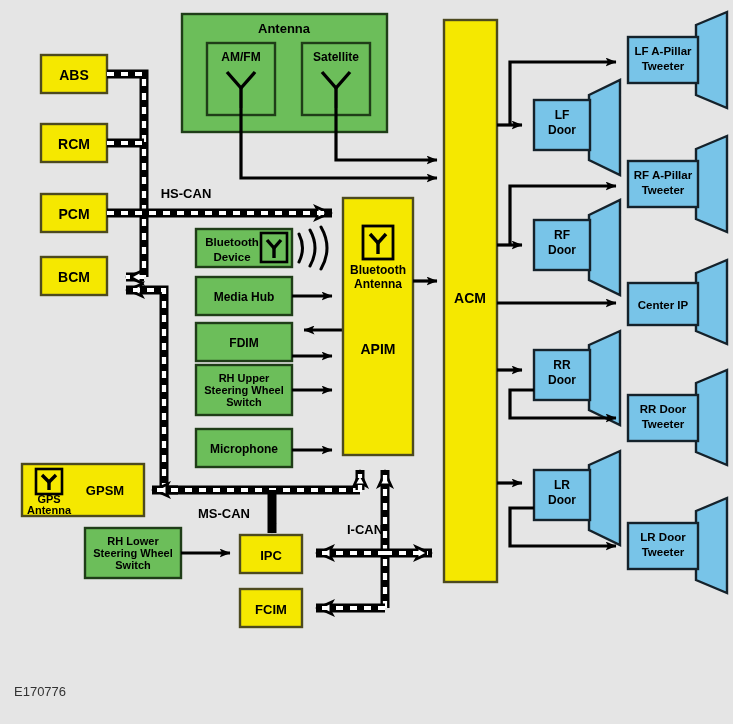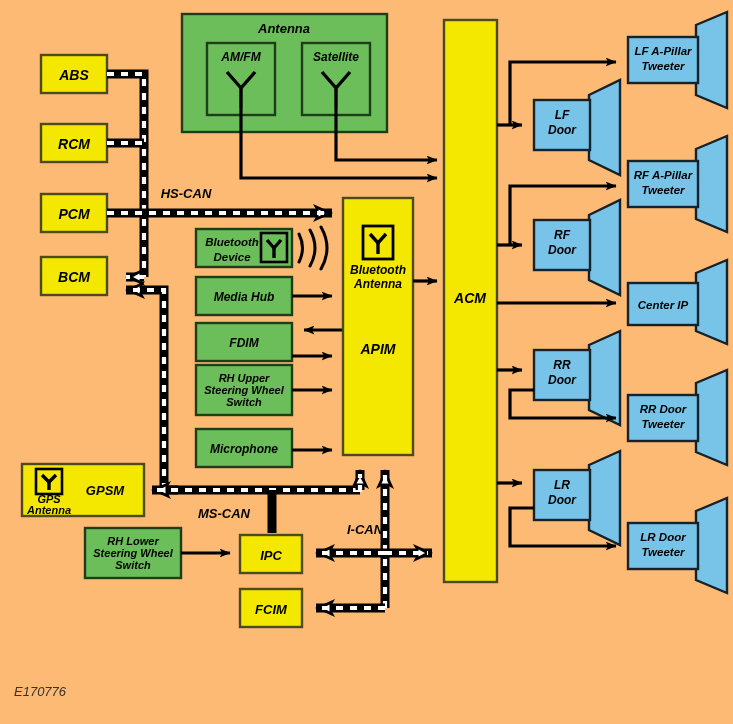--- a/index.html
+++ b/index.html
@@ -1,17 +1,17 @@
 <!DOCTYPE html>
 <html><head>
 <meta charset="utf-8">
 <style>
   html,body{margin:0;padding:0;background:#fff;}
   body{font-family:"Liberation Sans",sans-serif;}
-  #stage{position:relative;width:733px;height:724px;background:#fdba74;overflow:hidden;font-style:italic;}
+  #stage{position:relative;width:733px;height:724px;background:#e5e5e5;overflow:hidden;}
   #svgroot{position:absolute;left:0;top:0;width:733px;height:724px;}
   .nodeLabel{font-family:"Liberation Sans",sans-serif;font-weight:bold;fill:#000;text-anchor:middle;}
   .busLabel{font-family:"Liberation Sans",sans-serif;font-weight:bold;font-size:13px;fill:#000;text-anchor:middle;}
   .figId{font-family:"Liberation Sans",sans-serif;font-size:13px;fill:#333;}
   .boxshape{stroke:#1a1a1a;}
   .yellowbox{fill:#F5E800;stroke:#4d4a1f;stroke-width:2.4;}
   .greenbox{fill:#6CBE5A;stroke:#1f3d18;stroke-width:2.4;}
   .bluebox{fill:#78C4E8;stroke:#15222b;stroke-width:2.4;}
   .wire{stroke:#000;stroke-width:3.2;fill:none;}
   .busline{stroke:#000;stroke-width:9;fill:none;}

